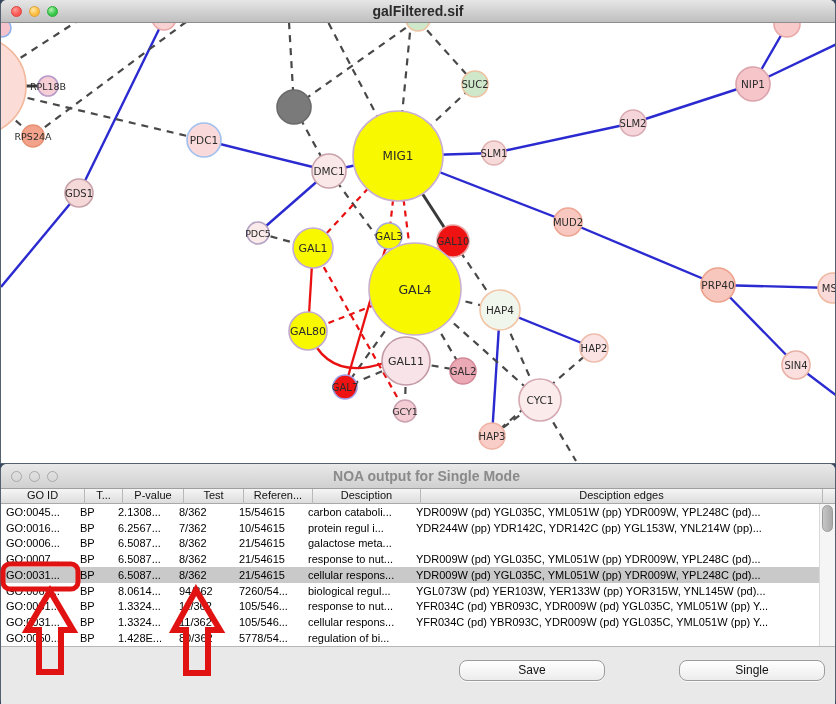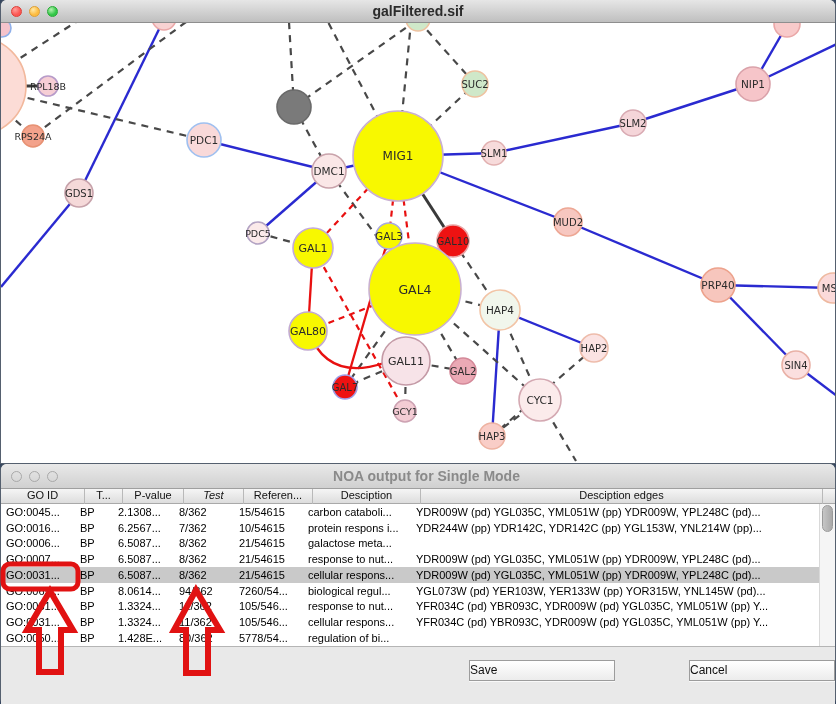--- a/index.html
+++ b/index.html
@@ -29,23 +29,23 @@
   #tbody{position:absolute;left:0;top:40px;width:834px;height:142px;background:#fff;overflow:hidden;}
   .trow{height:15.78px;display:flex;align-items:center;background:#fff;}
   .trow.sel{background:#c9c9c9;}
   .tcell{font-size:11px;color:#000;padding-left:5px;padding-right:2px;box-sizing:border-box;
      overflow:hidden;white-space:nowrap;flex:0 0 auto;}
   #vscroll{position:absolute;left:818px;top:40px;width:16px;height:142px;background:#f5f5f5;
      border-left:1px solid #d9d9d9;box-sizing:border-box;}
   #vthumb{position:absolute;left:2px;top:1px;width:11px;height:27px;border-radius:6px;
      background:linear-gradient(90deg,#c6c6c6,#a9a9a9);border:1px solid #9a9a9a;box-sizing:border-box;}
   #tfooter{position:absolute;left:0;top:182px;width:834px;height:58px;background:#e9e9e9;border-top:1px solid #b5b5b5;box-sizing:border-box;}
-  .btn{position:absolute;top:13px;width:144px;height:19px;border:1px solid #9c9c9c;border-radius:0;
-     background:linear-gradient(#ffffff,#ececec);font-size:12px;color:#111;
-     line-height:18px;box-shadow:0 1px 0 rgba(255,255,255,.7);margin-left:10px;}
+  .btn{position:absolute;top:13px;width:144px;height:19px;border:1px solid #9c9c9c;border-radius:8px;
+     background:linear-gradient(#ffffff,#ececec);font-size:12px;color:#111;text-align:center;
+     line-height:18px;box-shadow:0 1px 0 rgba(255,255,255,.7);}
   #save-btn{left:458px;} #cancel-btn{left:678px;}
   #annot{position:absolute;left:0;top:0;width:836px;height:704px;z-index:20;pointer-events:none;}
 </style>
 </head>
 <body>
 
 <div class="window" id="net-window">
   <svg id="net" viewBox="0 0 834 462">
       <line x1="163" y1="19" x2="78" y2="193" stroke="#2a2ad0" stroke-width="2.4"></line>
       <line x1="78" y1="193" x2="0" y2="287" stroke="#2a2ad0" stroke-width="2.4"></line>
@@ -178,42 +178,42 @@
       <div class="light hollow"></div>
       <div class="light hollow"></div>
       <div class="light hollow"></div>
     </div>
     <div class="title">NOA output for Single Mode</div>
   </div>
   <div id="thead">
       <div class="hcell" style="width: 84px;">GO ID</div>
       <div class="hcell" style="width: 38px;">T...</div>
       <div class="hcell" style="width: 61px;">P-value</div>
-      <div class="hcell" style="width: 60px; font-style: italic;">Test</div>
+      <div class="hcell" style="width: 60px;">Test</div>
       <div class="hcell" style="width: 69px;">Referen...</div>
       <div class="hcell" style="width: 108px;">Desciption</div>
       <div class="hcell" style="width: 402px;">Desciption edges</div>
     </div>
   <div id="tbody">
       <div class="trow">
         <div class="tcell" style="width: 74px;">GO:0045...</div>
         <div class="tcell" style="width: 38px;">BP</div>
         <div class="tcell" style="width: 61px;">2.1308...</div>
         <div class="tcell" style="width: 60px;">8/362</div>
         <div class="tcell" style="width: 69px;">15/54615</div>
         <div class="tcell" style="width: 108px;">carbon cataboli...</div>
         <div class="tcell" style="width: 402px;">YDR009W (pd) YGL035C, YML051W (pp) YDR009W, YPL248C (pd)...</div>
       </div>
       <div class="trow">
         <div class="tcell" style="width: 74px;">GO:0016...</div>
         <div class="tcell" style="width: 38px;">BP</div>
         <div class="tcell" style="width: 61px;">6.2567...</div>
         <div class="tcell" style="width: 60px;">7/362</div>
         <div class="tcell" style="width: 69px;">10/54615</div>
-        <div class="tcell" style="width: 108px;">protein respons i...</div>
+        <div class="tcell" style="width: 108px;">protein regul i...</div>
         <div class="tcell" style="width: 402px;">YDR244W (pp) YDR142C, YDR142C (pp) YGL153W, YNL214W (pp)...</div>
       </div>
       <div class="trow">
         <div class="tcell" style="width: 74px;">GO:0006...</div>
         <div class="tcell" style="width: 38px;">BP</div>
         <div class="tcell" style="width: 61px;">6.5087...</div>
         <div class="tcell" style="width: 60px;">8/362</div>
         <div class="tcell" style="width: 69px;">21/54615</div>
         <div class="tcell" style="width: 108px;">galactose meta...</div>
       </div>
@@ -269,21 +269,21 @@
         <div class="tcell" style="width: 60px;">80/362</div>
         <div class="tcell" style="width: 69px;">5778/54...</div>
         <div class="tcell" style="width: 108px;">regulation of bi...</div>
       </div>
     </div>
   <div id="vscroll">
     <div id="vthumb"></div>
   </div>
   <div id="tfooter">
     <div class="btn" id="save-btn">Save</div>
-    <div class="btn" id="cancel-btn">Cancel</div>
+    <div class="btn" id="cancel-btn">Single</div>
   </div>
 </div>
 
 <svg id="annot" viewBox="0 0 836 704">
   <rect x="3" y="564" width="75" height="25" rx="7" fill="none" stroke="#e11212" stroke-width="5"></rect>
   <polygon points="50,591 73,630 61,630 61,672 39,672 39,630 27,630" fill="none" stroke="#e11212" stroke-width="6" stroke-linejoin="miter"></polygon>
   <polygon points="196,590 220,630 208,630 208,673 186,673 186,630 174,630" fill="none" stroke="#e11212" stroke-width="6" stroke-linejoin="miter"></polygon>
 </svg>
 
 </body></html>

